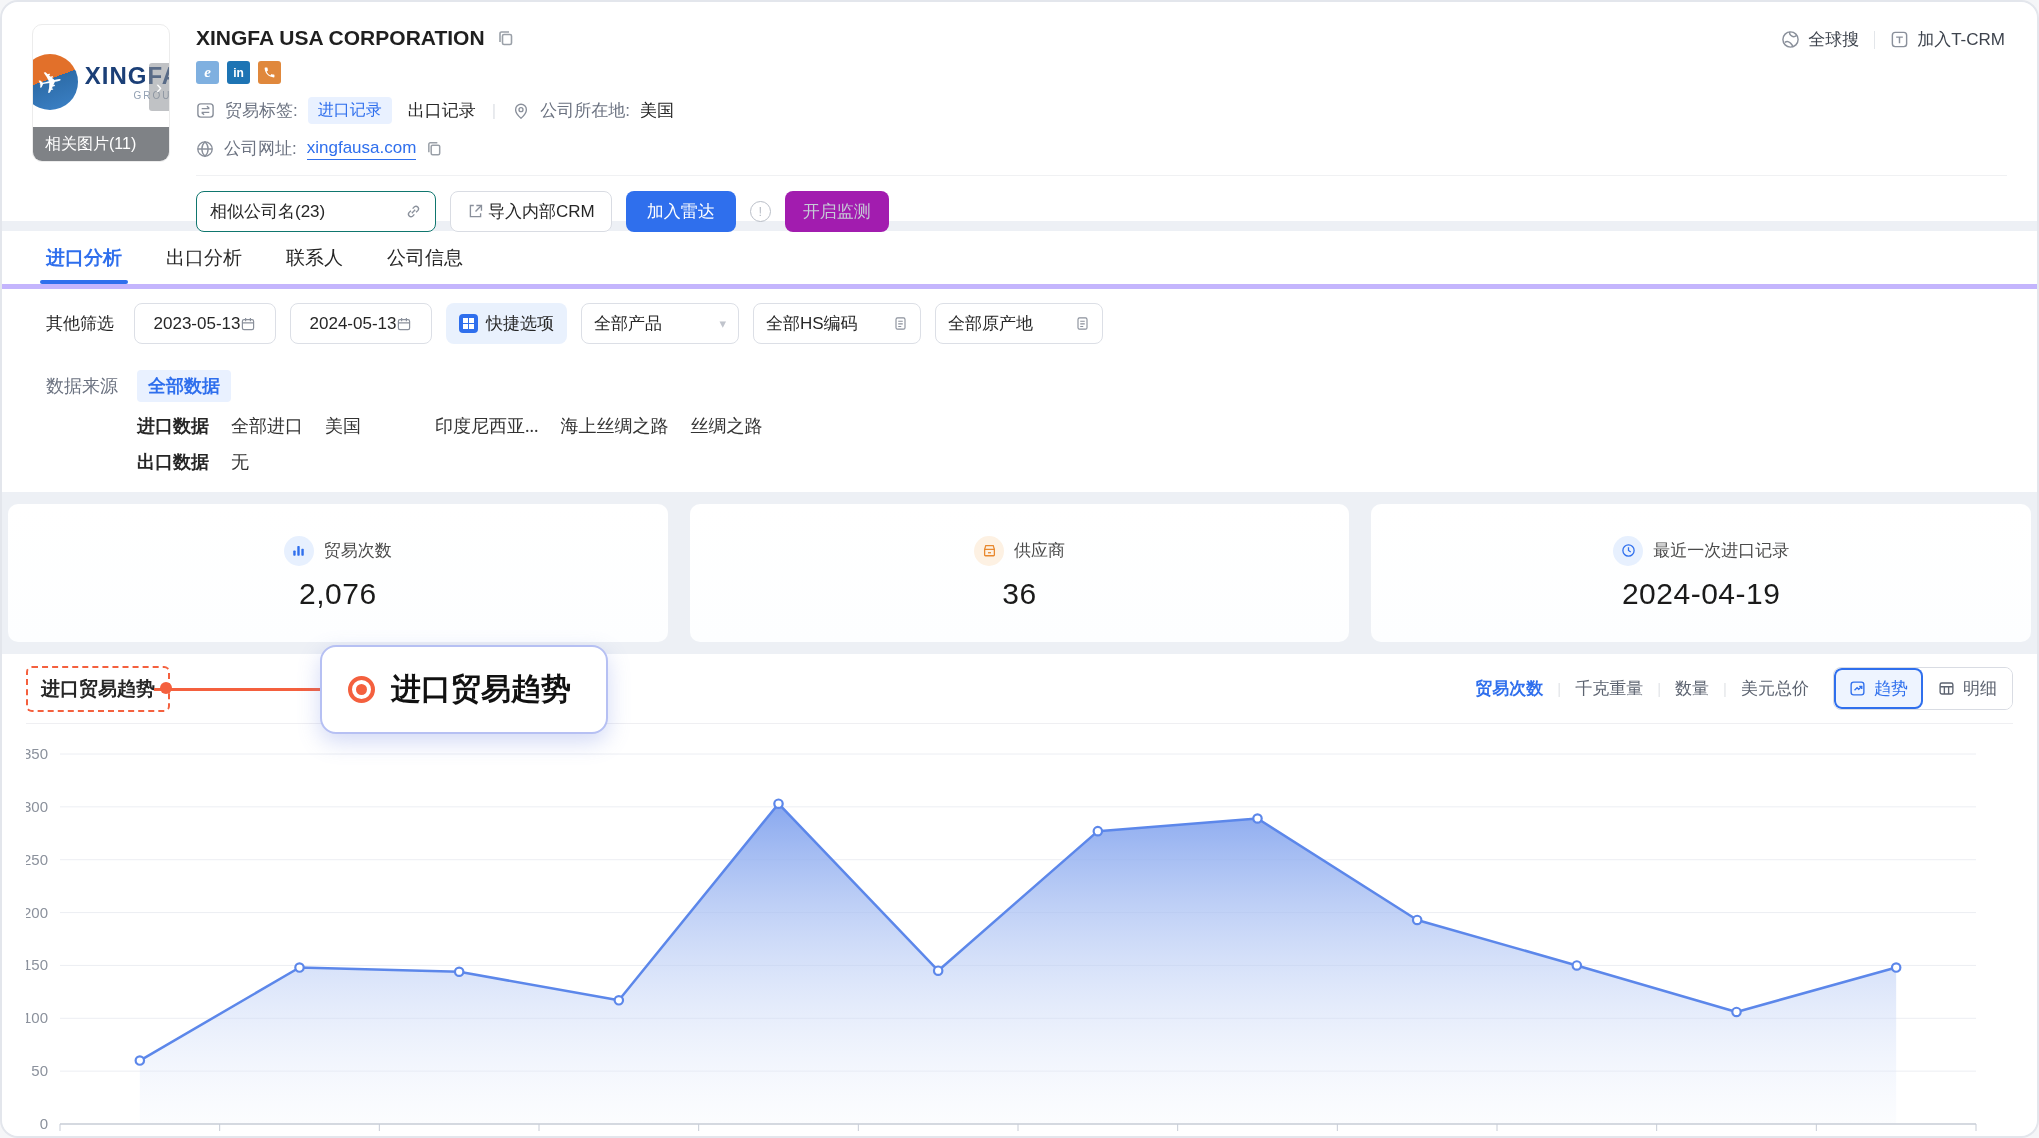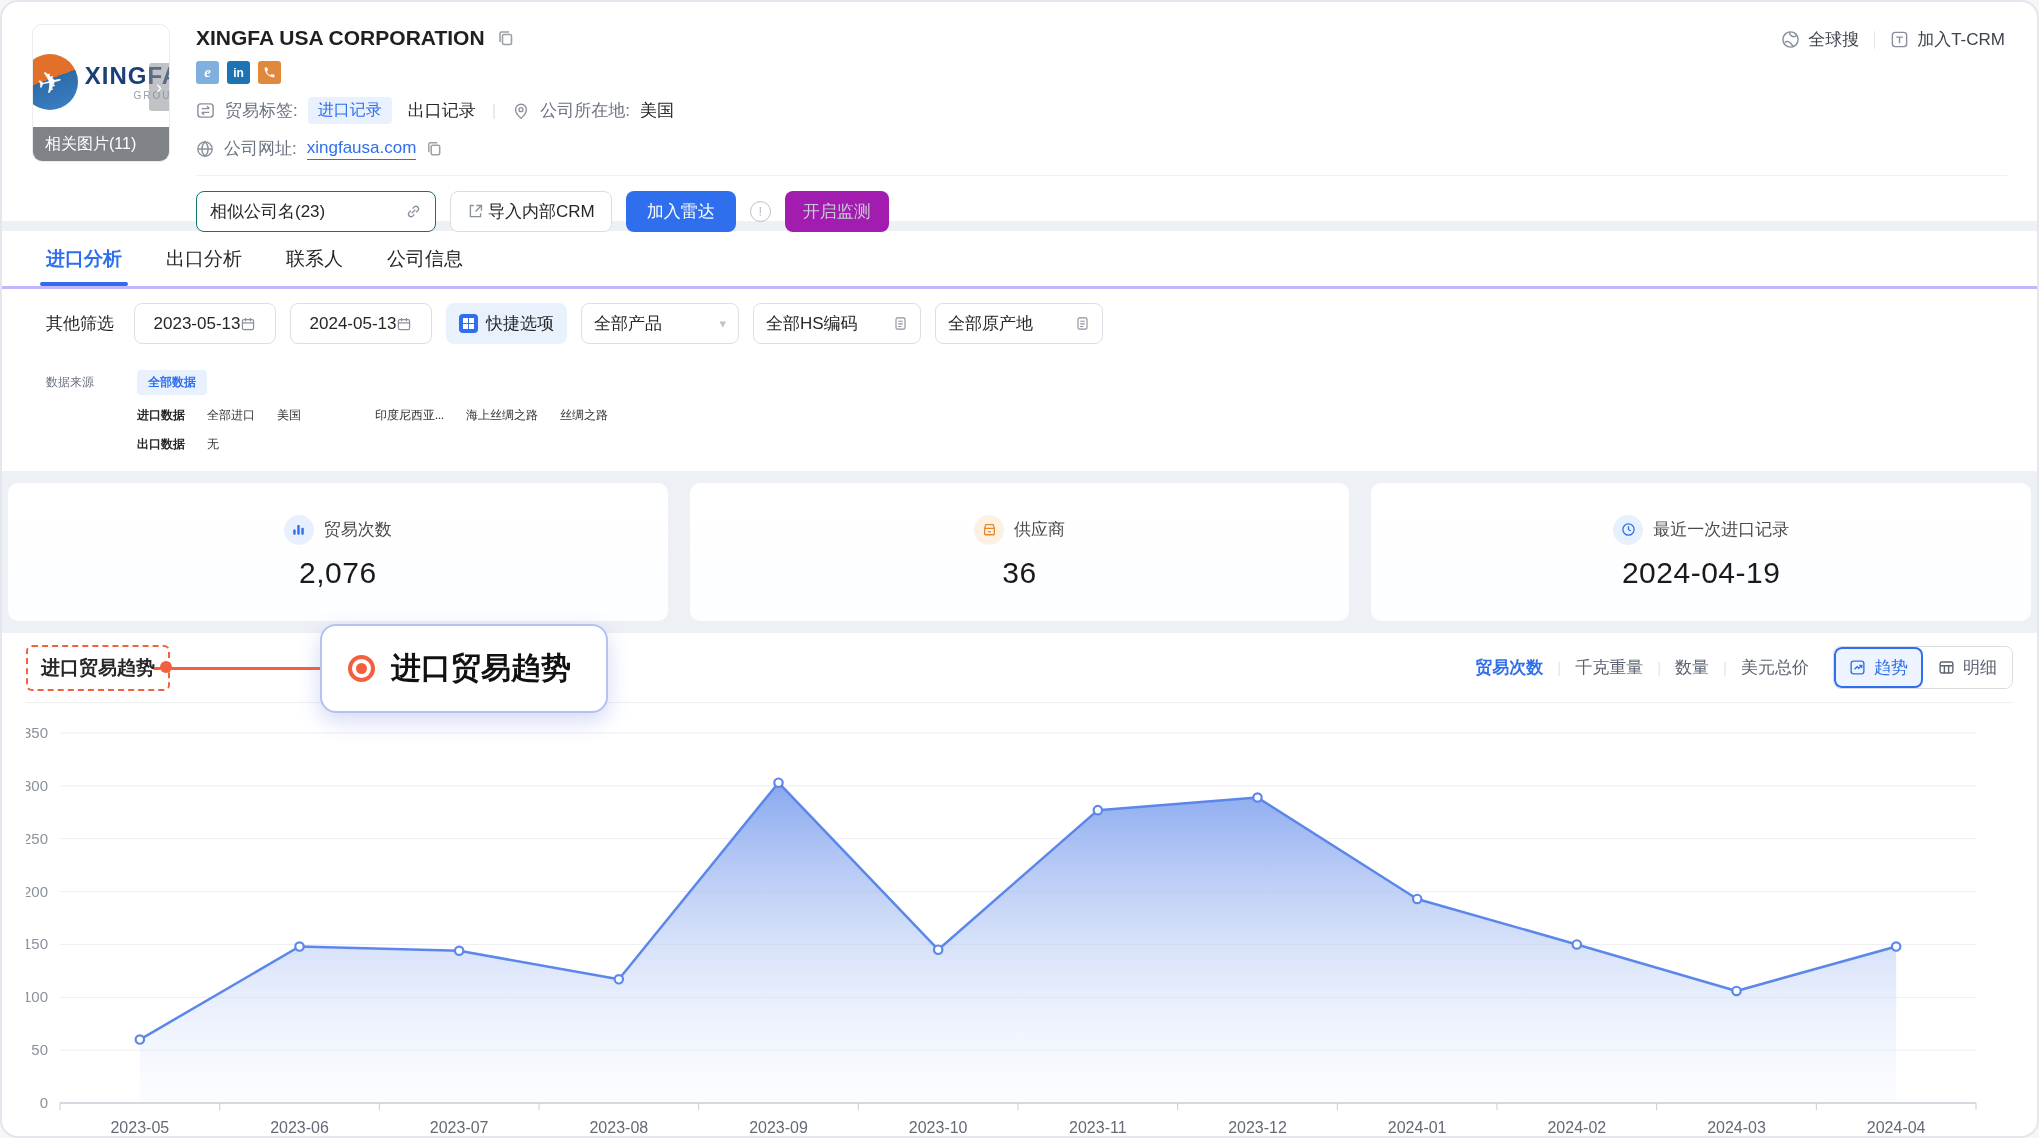--- a/index.html
+++ b/index.html
@@ -52,42 +52,42 @@
   .btn-disabled { background:#a21caf; color:#c6cbd6; padding:0 18px; border:none; }
   .info-circle { width:21px; height:21px; border:1.5px solid #b9bec7; border-radius:50%; color:#b9bec7;
                  font-size:13px; display:flex; align-items:center; justify-content:center; }
   .header-topright { position:absolute; right:32px; top:26px; display:flex; align-items:center; gap:15px;
                      font-size:17px; color:#3d434d; }
   .topright-item { display:flex; align-items:center; gap:8px; cursor:pointer; }
   .topright-sep { width:1px; height:18px; background:#e3e6ea; }
 
   
   .tabs-card { margin-top:10px; background:#fff; }
-  .tabs-row { padding:0 44px; height:58px; display:flex; gap:44px; align-items:stretch; border-bottom:3px solid #c4b5fd; }
+  .tabs-row { padding:0 44px; height:58px; display:flex; gap:44px; align-items:stretch; border-bottom:5px solid #c4b5fd; }
   .tab { font-size:19px; color:#262626; display:flex; align-items:center; position:relative; cursor:pointer; }
   .tab.active { color:#2f6fed; font-weight:700; }
   .tab.active::after { content:""; position:absolute; bottom:0; left:-6px; right:-6px; height:4px; background:#2f6fed; border-radius:2px; }
   .filter-row { padding:14px 44px 6px; display:flex; align-items:center; gap:14px; }
   .filter-label { font-size:17px; color:#262626; margin-right:6px; }
   .field { height:41px; border:1px solid #dcdfe6; border-radius:8px; background:#fff; display:flex; align-items:center;
            justify-content:space-between; padding:0 12px; font-size:17px; color:#262626; cursor:pointer; }
   .w-date { width:142px;justify-content:center; }
   .w-product { width:158px; }
   .w-hs { width:168px; }
   .w-origin { width:168px; }
   .quick-chip { height:41px; background:#e9f1fd; border-radius:8px; display:flex; align-items:center; gap:8px;
                 padding:0 13px; font-size:17px; color:#262626; cursor:pointer; }
   .quick-ic { width:19px; height:19px; background:#2f6fed; border-radius:4px; position:relative; }
   .quick-ic::after { content:""; position:absolute; inset:4px;
                      background:linear-gradient(#fff,#fff) left top/5px 5px no-repeat,
                                 linear-gradient(#fff,#fff) right top/5px 5px no-repeat,
                                 linear-gradient(#fff,#fff) left bottom/5px 5px no-repeat,
                                 linear-gradient(#fff,#fff) right bottom/5px 5px no-repeat; }
   .chev { color:#c0c4cc; font-size:13px; }
-  .source-block { padding:8px 44px 18px; font-size:12px; }
+  .source-block { padding:8px 44px 18px; font-size:18px; }
   .source-row { display:flex; align-items:center; margin-top:12px; }
   .src-label { color:#6b7280; width:91px; flex:none; }
   .chip-blue { background:#e9f1ff; color:#2f6fed; font-weight:700; padding:4px 11px; border-radius:4px; cursor:pointer; }
   .sub-label { font-weight:700; color:#262626; margin-right:22px; }
   .src-item { color:#333; margin-right:22px; cursor:pointer; }
   .src-item.gap { margin-left:52px;font-family:Liberation Serif, serif; }
 
   
   .cards-row { display:flex; gap:22px; margin:12px 6px 0; }
   .stat-card { flex:1; height:138px; background:linear-gradient(180deg,#ffffff,#fdfeff); border-radius:10px;

